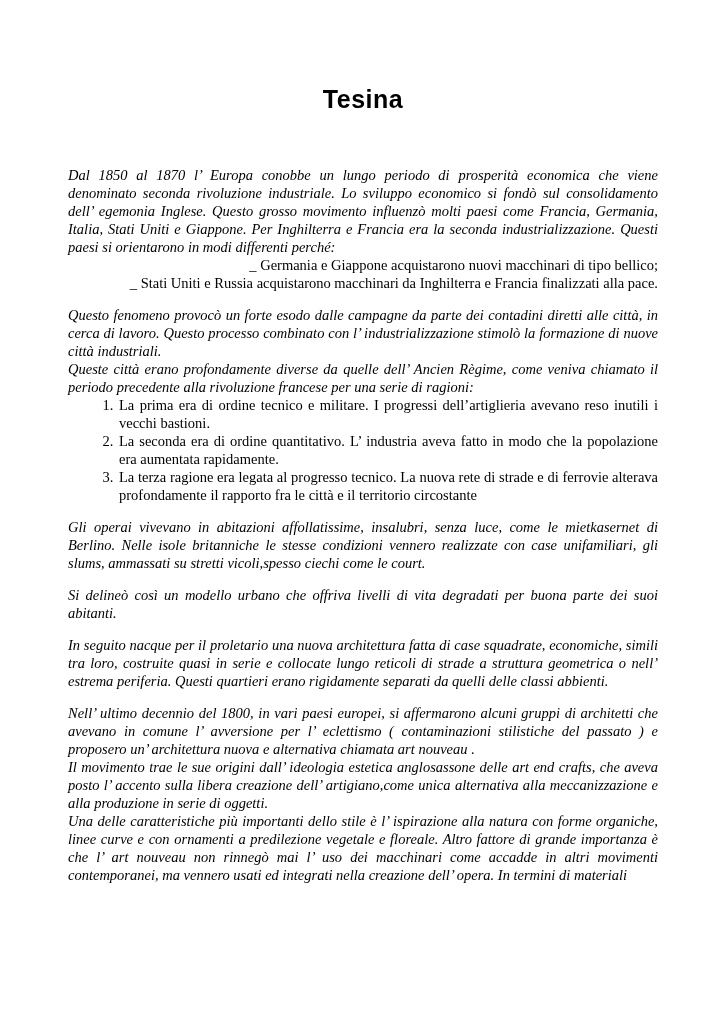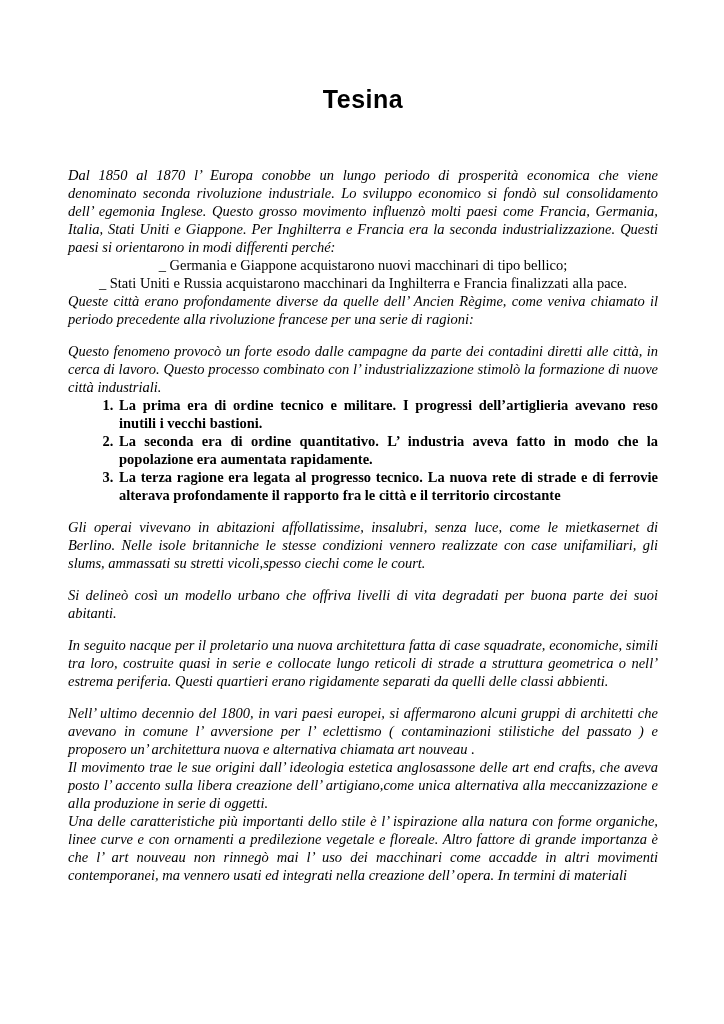--- a/index.html
+++ b/index.html
@@ -32,49 +32,48 @@
   .para {
     margin: 0;
     text-align: justify;
     font-style: italic;
   }
   .gap {
     margin-top: 14px;
   }
   .dash-line {
     margin: 0;
-    text-align: center;
+    text-align: right;
     font-family: Liberation Serif, serif;
   }
   ol.reasons {
     margin: 0;
     padding-left: 49px;
   }
   ol.reasons li {
     text-align: justify;
     padding-left: 2px;
-    font-weight: bold;
   }
 </style>
 </head>
 <body>
 
 <div class="page">
 
   <h1 class="doc-title">Tesina</h1>
 
   <p class="para">Dal 1850 al 1870 l’ Europa conobbe un lungo periodo di prosperità economica che viene denominato seconda rivoluzione industriale. Lo sviluppo economico si fondò sul consolidamento dell’ egemonia Inglese. Questo grosso movimento influenzò molti paesi come Francia, Germania, Italia, Stati Uniti e Giappone. Per Inghilterra e Francia era la seconda industrializzazione. Questi paesi si orientarono in modi differenti perché:</p>
 
   <p class="dash-line">_ Germania e Giappone acquistarono nuovi macchinari di tipo bellico;</p>
 
   <p class="dash-line">_ Stati Uniti e Russia acquistarono macchinari da Inghilterra e Francia finalizzati alla pace.</p>
 
+  <p class="para gap">Questo fenomeno provocò un forte esodo dalle campagne da parte dei contadini diretti alle città, in cerca di lavoro. Questo processo combinato con l’ industrializzazione stimolò la formazione di nuove città industriali.</p>
+
   <p class="para">Queste città erano profondamente diverse da quelle dell’ Ancien Règime, come veniva chiamato il periodo precedente alla rivoluzione francese per una serie di ragioni:</p>
-
-  <p class="para gap">Questo fenomeno provocò un forte esodo dalle campagne da parte dei contadini diretti alle città, in cerca di lavoro. Questo processo combinato con l’ industrializzazione stimolò la formazione di nuove città industriali.</p>
 
   <ol class="reasons">
     <li>La prima era di ordine tecnico e militare. I progressi dell’artiglieria avevano reso inutili i vecchi bastioni.</li>
     <li>La seconda era di ordine quantitativo. L’ industria aveva fatto in modo che la popolazione era aumentata rapidamente.</li>
     <li>La terza ragione era legata al progresso tecnico. La nuova rete di strade e di ferrovie alterava profondamente il rapporto fra le città e il territorio circostante</li>
   </ol>
 
   <p class="para gap">Gli operai vivevano in abitazioni affollatissime, insalubri, senza luce, come le mietkasernet di Berlino. Nelle isole britanniche le stesse condizioni vennero realizzate con case unifamiliari, gli slums, ammassati su stretti vicoli,spesso ciechi come le court.</p>
 
   <p class="para gap">Si delineò così un modello urbano che offriva livelli di vita degradati per buona parte dei suoi abitanti.</p>

